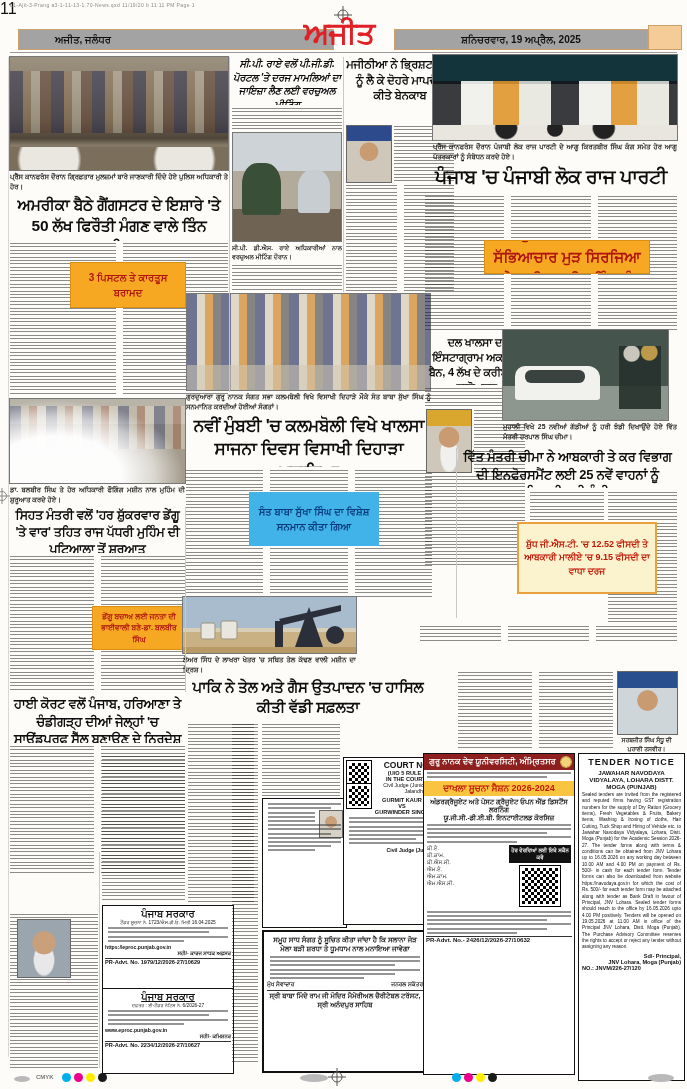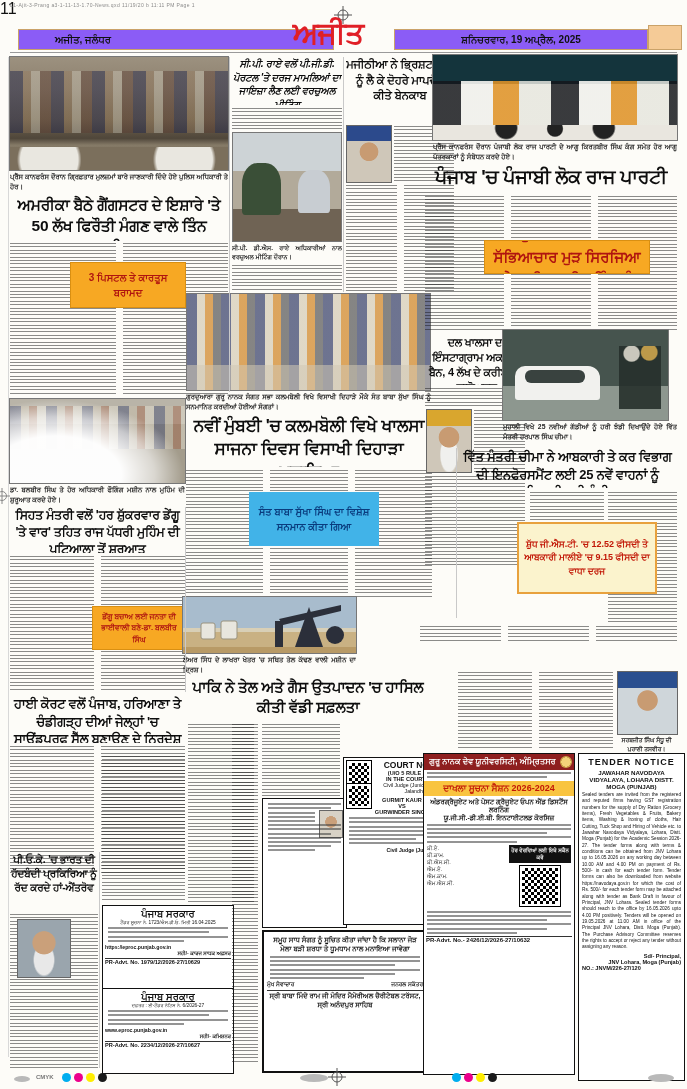--- a/index.html
+++ b/index.html
@@ -1,20 +1,20 @@
 <!DOCTYPE html>
 <html><head>
 <meta charset="utf-8">
 <style>
   html,body{margin:0;padding:0;background:#ffffff;}
   #sheet{position:relative;width:687px;height:1089px;background:#fdfcf8;overflow:hidden;
          font-family:"Liberation Sans","DejaVu Sans",sans-serif;color:#111;}
   .abs{position:absolute;}
   
-  .band{position:absolute;background:#8b5cf6;border:1px solid #caa269;display:flex;align-items:center;}
+  .band{position:absolute;background:#a3a3a3;border:1px solid #caa269;display:flex;align-items:center;}
   #masthead{position:absolute;color:#e01f26;font-weight:bold;text-align:center;
             font-size:30px;line-height:1;letter-spacing:-1px;}
   #pagenum-tab{position:absolute;background:#f5cb97;border:1px solid #caa269;}
   #printline{position:absolute;font-size:5px;color:#8a8a8a;letter-spacing:.4px;white-space:nowrap;}
   
   .hl{position:absolute;font-weight:bold;color:#0d0d0d;text-align:center;line-height:1.35;
       letter-spacing:-.2px;overflow:hidden;}
   .cap{position:absolute;font-weight:bold;font-size:6.8px;line-height:1.5;text-align:justify;
        color:#1c1c1c;overflow:hidden;}
   .bx{position:absolute;display:flex;align-items:center;justify-content:center;text-align:center;
@@ -76,21 +76,21 @@
 
   <div id="printline" style="left:10px;top:2px;">L1-Ajit-3-Prang a3-1-11-13-1.70-News.qxd  11/19/20 b  11:11 PM  Page 1</div>
   <svg class="regmark" style="left:334px;top:6px;" width="18" height="18" viewBox="0 0 18 18">
     <circle cx="9" cy="9" r="5" fill="none" stroke="#555" stroke-width="1"></circle>
     <path d="M9 0V18 M0 9H18" stroke="#555" stroke-width="1" fill="none"></path>
   </svg>
 
   <div class="band" style="left:18px;top:29px;width:278px;height:19px;padding-left:36px;">
     <span style="font-weight:bold;font-size:10px;">ਅਜੀਤ, ਜਲੰਧਰ</span>
   </div>
-  <div id="masthead" style="left:280px;top:18px;width:96px;">ਅਜੀਤ</div>
+  <div id="masthead" style="left:291px;top:18px;width:96px;">ਅਜੀਤ</div>
   <div class="band" style="left:394px;top:29px;width:252px;height:19px;justify-content:center;">
     <span style="font-weight:bold;font-size:10px;">ਸ਼ਨਿਚਰਵਾਰ, 19 ਅਪ੍ਰੈਲ, 2025</span>
   </div>
   <div id="pagenum-tab" style="left:648px;top:25px;width:32px;height:23px;"></div>
   <div id="p
 agenum" style="left:654px;top:22px;">11</div>
   <div class="abs" style="left:10px;top:52px;width:667px;height:1px;background:#9a9a9a;"></div>
 
   <div class="ph" id="ph-gangster" style="left:10px;top:57px;width:218px;height:113px;"></div>
   <div class="cap" style="left:10px;top:172px;width:218px;height:21px;">ਪ੍ਰੈੱਸ ਕਾਨਫਰੰਸ ਦੌਰਾਨ ਗ੍ਰਿਫ਼ਤਾਰ ਮੁਲਜ਼ਮਾਂ ਬਾਰੇ ਜਾਣਕਾਰੀ ਦਿੰਦੇ ਹੋਏ ਪੁਲਿਸ ਅਧਿਕਾਰੀ ਤੇ ਹੋਰ।</div>
@@ -109,21 +109,20 @@
       <i class="tl"></i>
     </div>
   <div class="bx orange" style="left:92px;top:606px;width:86px;height:38px;font-size:7.6px;">ਡੇਂਗੂ ਬਚਾਅ ਲਈ ਜਨਤਾ ਦੀ ਭਾਈਵਾਲੀ ਬਣੇ-ਡਾ. ਬਲਬੀਰ ਸਿੰਘ</div>
 
   <div class="hl" style="left:10px;top:695px;width:175px;height:48px;font-size:13px;">ਹਾਈ ਕੋਰਟ ਵਲੋਂ ਪੰਜਾਬ, ਹਰਿਆਣਾ ਤੇ ਚੰਡੀਗੜ੍ਹ ਦੀਆਂ ਜੇਲ੍ਹਾਂ 'ਚ ਸਾਊਂਡਪਰੂਫ ਸੈੱਲ ਬਣਾਉਣ ਦੇ ਨਿਰਦੇਸ਼</div>
   <div class="tx" style="left:10px;top:746px;width:175px;height:128px;">
       <i class="tl"></i>
       <i class="tl"></i>
     </div>
 
-  <div class="hl" style="left:10px;top:852px;width:88px;height:58px;font-size:10.5px;">ਪੀ.ਓ.ਕੇ. 'ਚ ਭਾਰਤ ਦੀ ਹੱਦਬੰਦੀ ਪ੍ਰਕਿਰਿਆ ਨੂੰ ਰੱਦ ਕਰਦੇ ਹਾਂ-ਐਂਤਰੋਵ</div>
   <div class="tx" style="left:10px;top:914px;width:88px;height:156px;">
       <i class="tl"></i>
     </div>
   <div class="po" style="left:18px;top:920px;width:52px;height:57px;background:radial-gradient(circle at 50% 40%,#caa07a 0 26%,transparent 28%),radial-gradient(ellipse at 50% 70%,#e8e8e8 0 26%,transparent 30%),linear-gradient(180deg,#9aa5ad 0 100%);"></div>
 
   <div class="tx" style="left:102px;top:756px;width:83px;height:146px;">
       <i class="tl"></i>
     </div>
 
   <div class="nt" style="left:102px;top:905px;width:126px;height:80px;padding:2px;">

